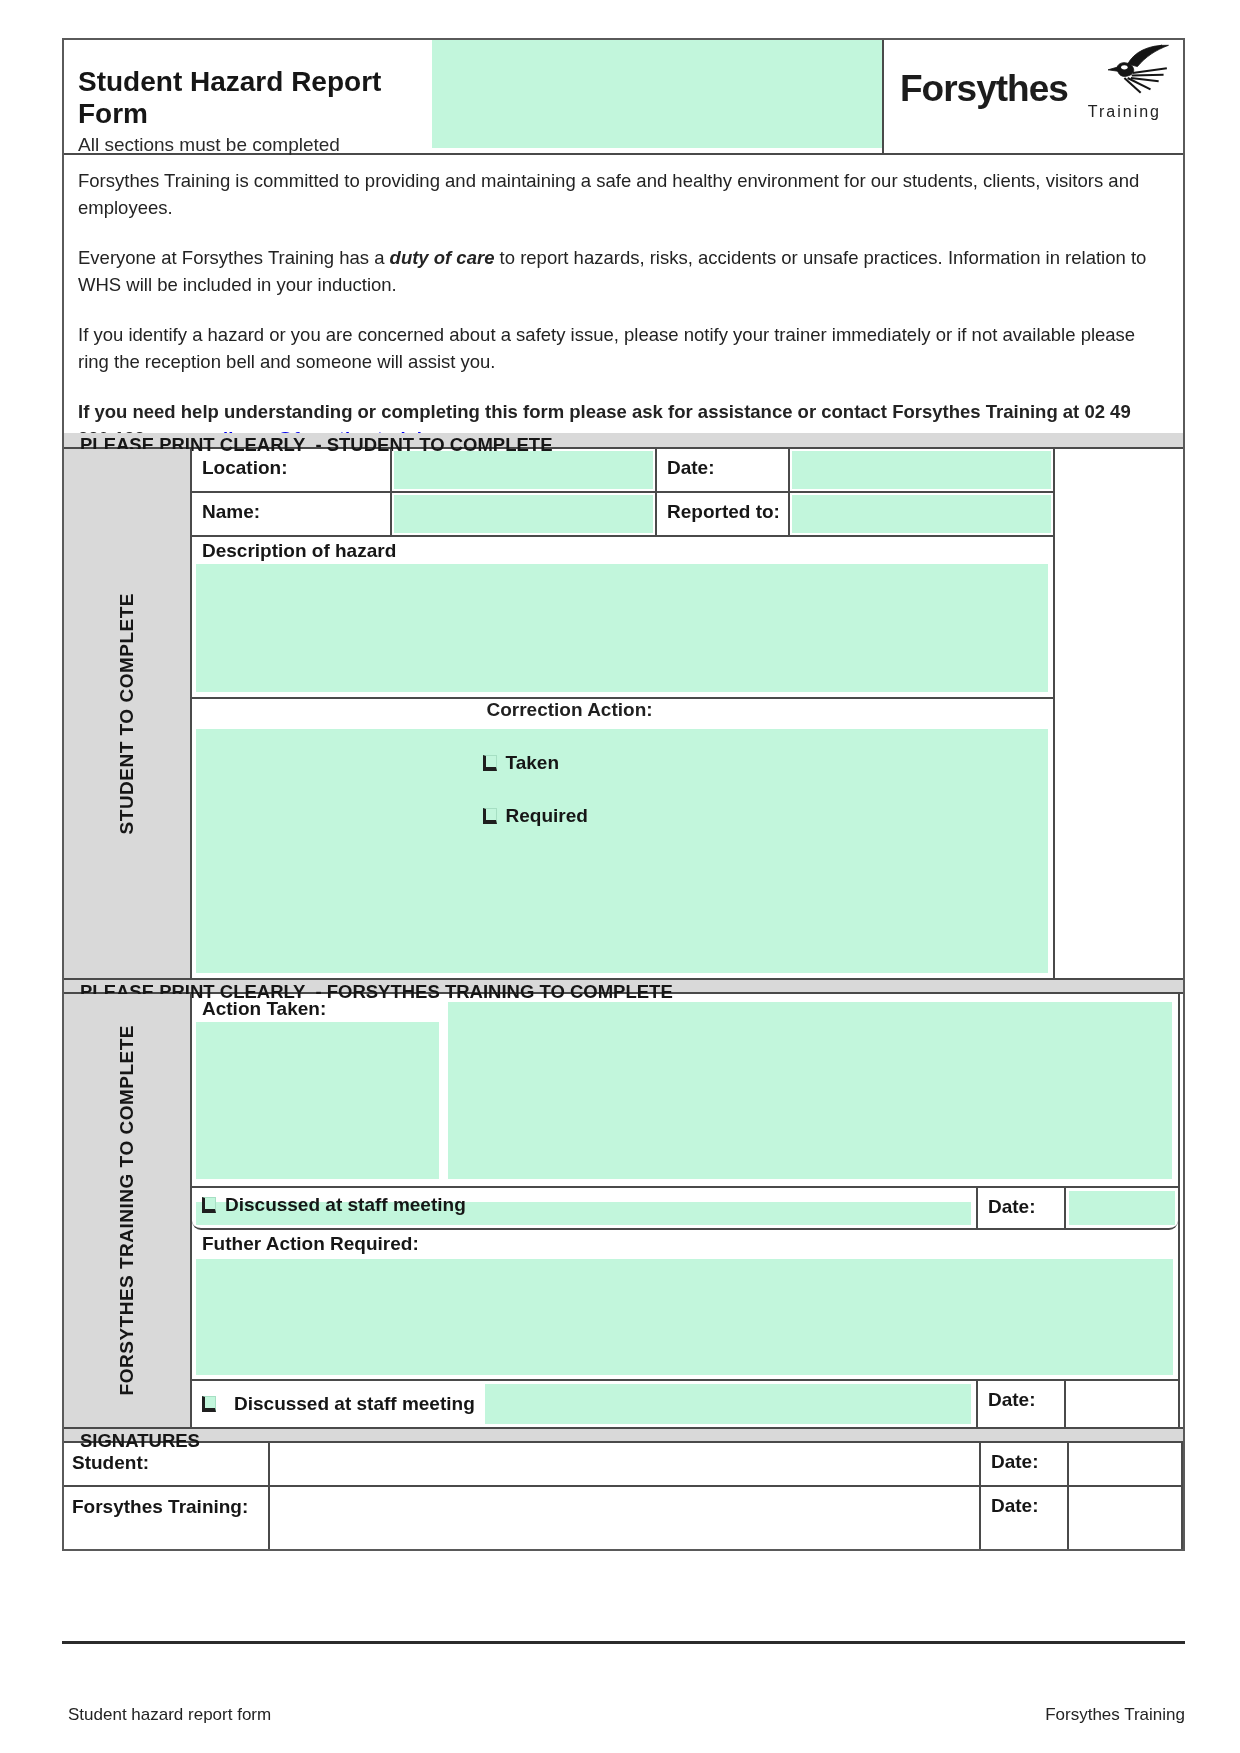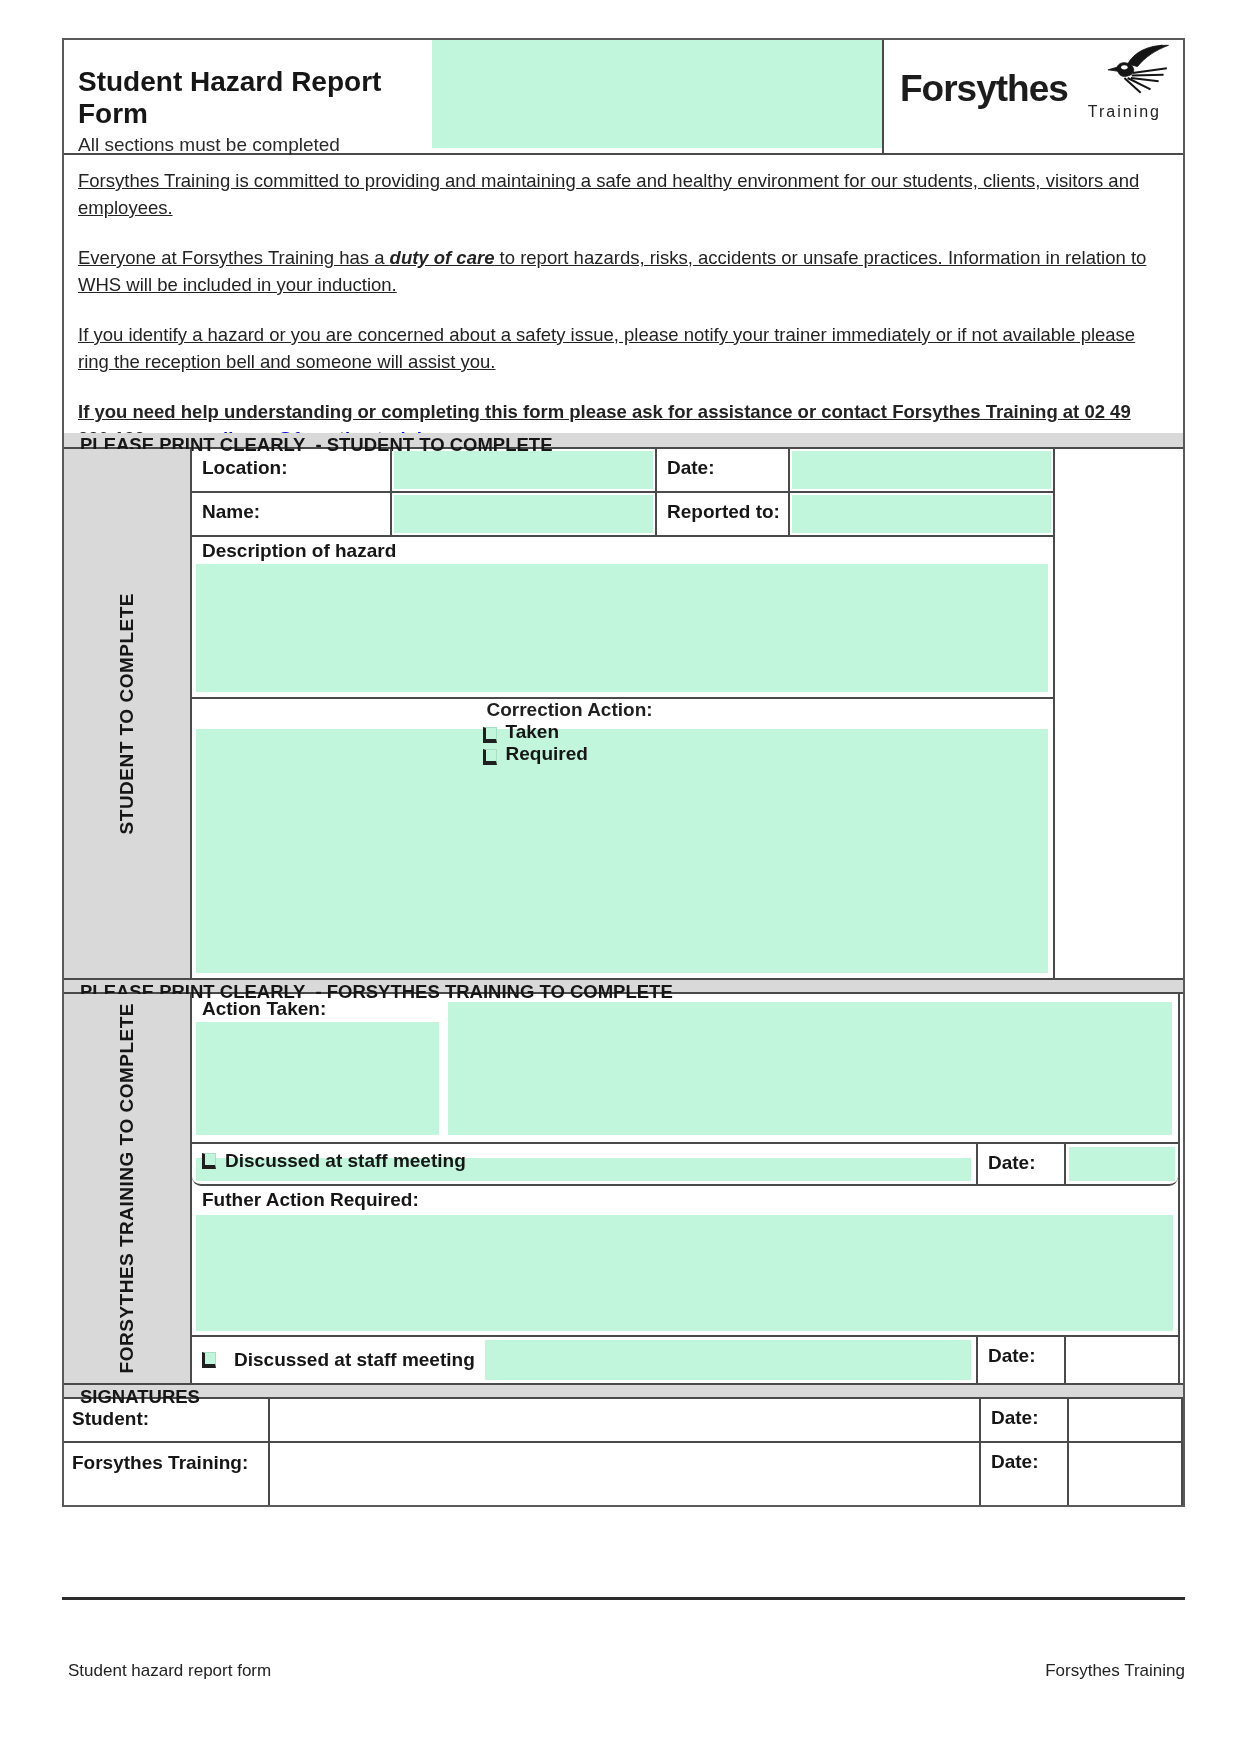--- a/index.html
+++ b/index.html
@@ -26,21 +26,21 @@
   .subtitle{font-size:19px;margin-top:4px;color:#2a2a2a;}
   .hdr-mint{width:450px;height:calc(100% - 5px);background:var(--mint);}
   .hdr-logo-cell{flex:1;border-left:2px solid var(--bdark);display:flex;flex-direction:row;}
   .logo-top{position:relative;flex:1;padding:14px 14px 0 16px;}
   .logo-name{font-size:37px;font-weight:bold;color:#1c1c1c;letter-spacing:-1px;margin-top:14px;}
   .logo-sub{text-align:right;font-size:16px;letter-spacing:2px;margin-top:-7px;padding-right:8px;color:#222;}
   .bird{position:absolute;top:2px;right:8px;}
   .logo-strip{height:36px;background:var(--mint);}
 
   
-  .intro{padding:12px 18px 1px 14px;height:278px;overflow:hidden;font-size:18.5px;line-height:27px;color:#232323;text-decoration:underline;}
+  .intro{padding:12px 18px 1px 14px;height:278px;overflow:hidden;font-size:18.5px;line-height:27px;color:#232323;}
   .intro p{margin-bottom:23px;}
   .intro .bold-para{font-weight:bold;}
   a.mail{color:var(--link);text-decoration:underline;font-weight:bold;cursor:pointer;}
 
   
   .bar{
     height:16px;line-height:24px;background:var(--bargray);
     border-top:2px solid var(--bdark);border-bottom:2px solid var(--bdark);
     font-weight:bold;font-size:18.5px;padding-left:16px;color:#161616;
     white-space:pre-wrap;
@@ -67,30 +67,30 @@
   .w-g2{width:258px;}
   .gfield{flex:1;padding:2px;}
   .gfield .gin{width:100%;height:100%;}
   .desc{border-bottom:2px solid var(--bdark);}
   .lbl-line{padding:3px 0 2px 10px;font-weight:bold;font-size:19px;color:#161616;}
   .gblock{background:var(--mint);margin:0 5px 5px 4px;}
   .h-desc{height:128px;}
   .h-corr{height:244px;}
   .corr-line{display:flex;align-items:center;height:30px;padding-left:10px;flex-direction:column;}
   .corr-cap{width:282px;font-weight:bold;font-size:19px;}
-  .cbx-group{display:flex;align-items:flex-end;width:290px;}
+  .cbx-group{display:flex;align-items:center;width:290px;margin-top:31px;}
   .cbx{display:inline-block;width:14px;height:16px;background:var(--mint);
        border-top:1px solid #a6dfc3;border-right:1px solid #a6dfc3;
        border-left:3px solid #1f1f1f;border-bottom:4px solid #1f1f1f;
        margin-right:9px;cursor:pointer;}
   .cbx-lbl{font-weight:bold;font-size:19px;color:#161616;}
 
   
   .trn-main{width:988px;border-right:2px solid var(--bdark);display:flex;flex-direction:column;}
-  .action-row{display:flex;height:150px;border-bottom:2px solid var(--bdark);}
+  .action-row{display:flex;height:194px;border-bottom:2px solid var(--bdark);}
   .action-left{width:252px;display:flex;flex-direction:column;}
   .action-left .lbl{padding:4px 0 2px 10px;}
   .action-left .gin{flex:1;margin:0 5px 7px 4px;}
   .action-right{flex:1;padding:8px 6px 7px 4px;}
   .action-right .gin{width:100%;height:100%;}
   .disc-row{display:flex;height:42px;border-bottom:2px solid var(--bdark);border-radius:9px;}
   .disc-row.last{border-bottom:none;height:46px;}
   .disc-main{flex:1;position:relative;}
   .gstrip{position:absolute;left:4px;right:5px;bottom:3px;height:23px;background:var(--mint);}
   .disc-line{position:relative;z-index:1;display:flex;align-items:center;padding:6px 0 0 10px;}

